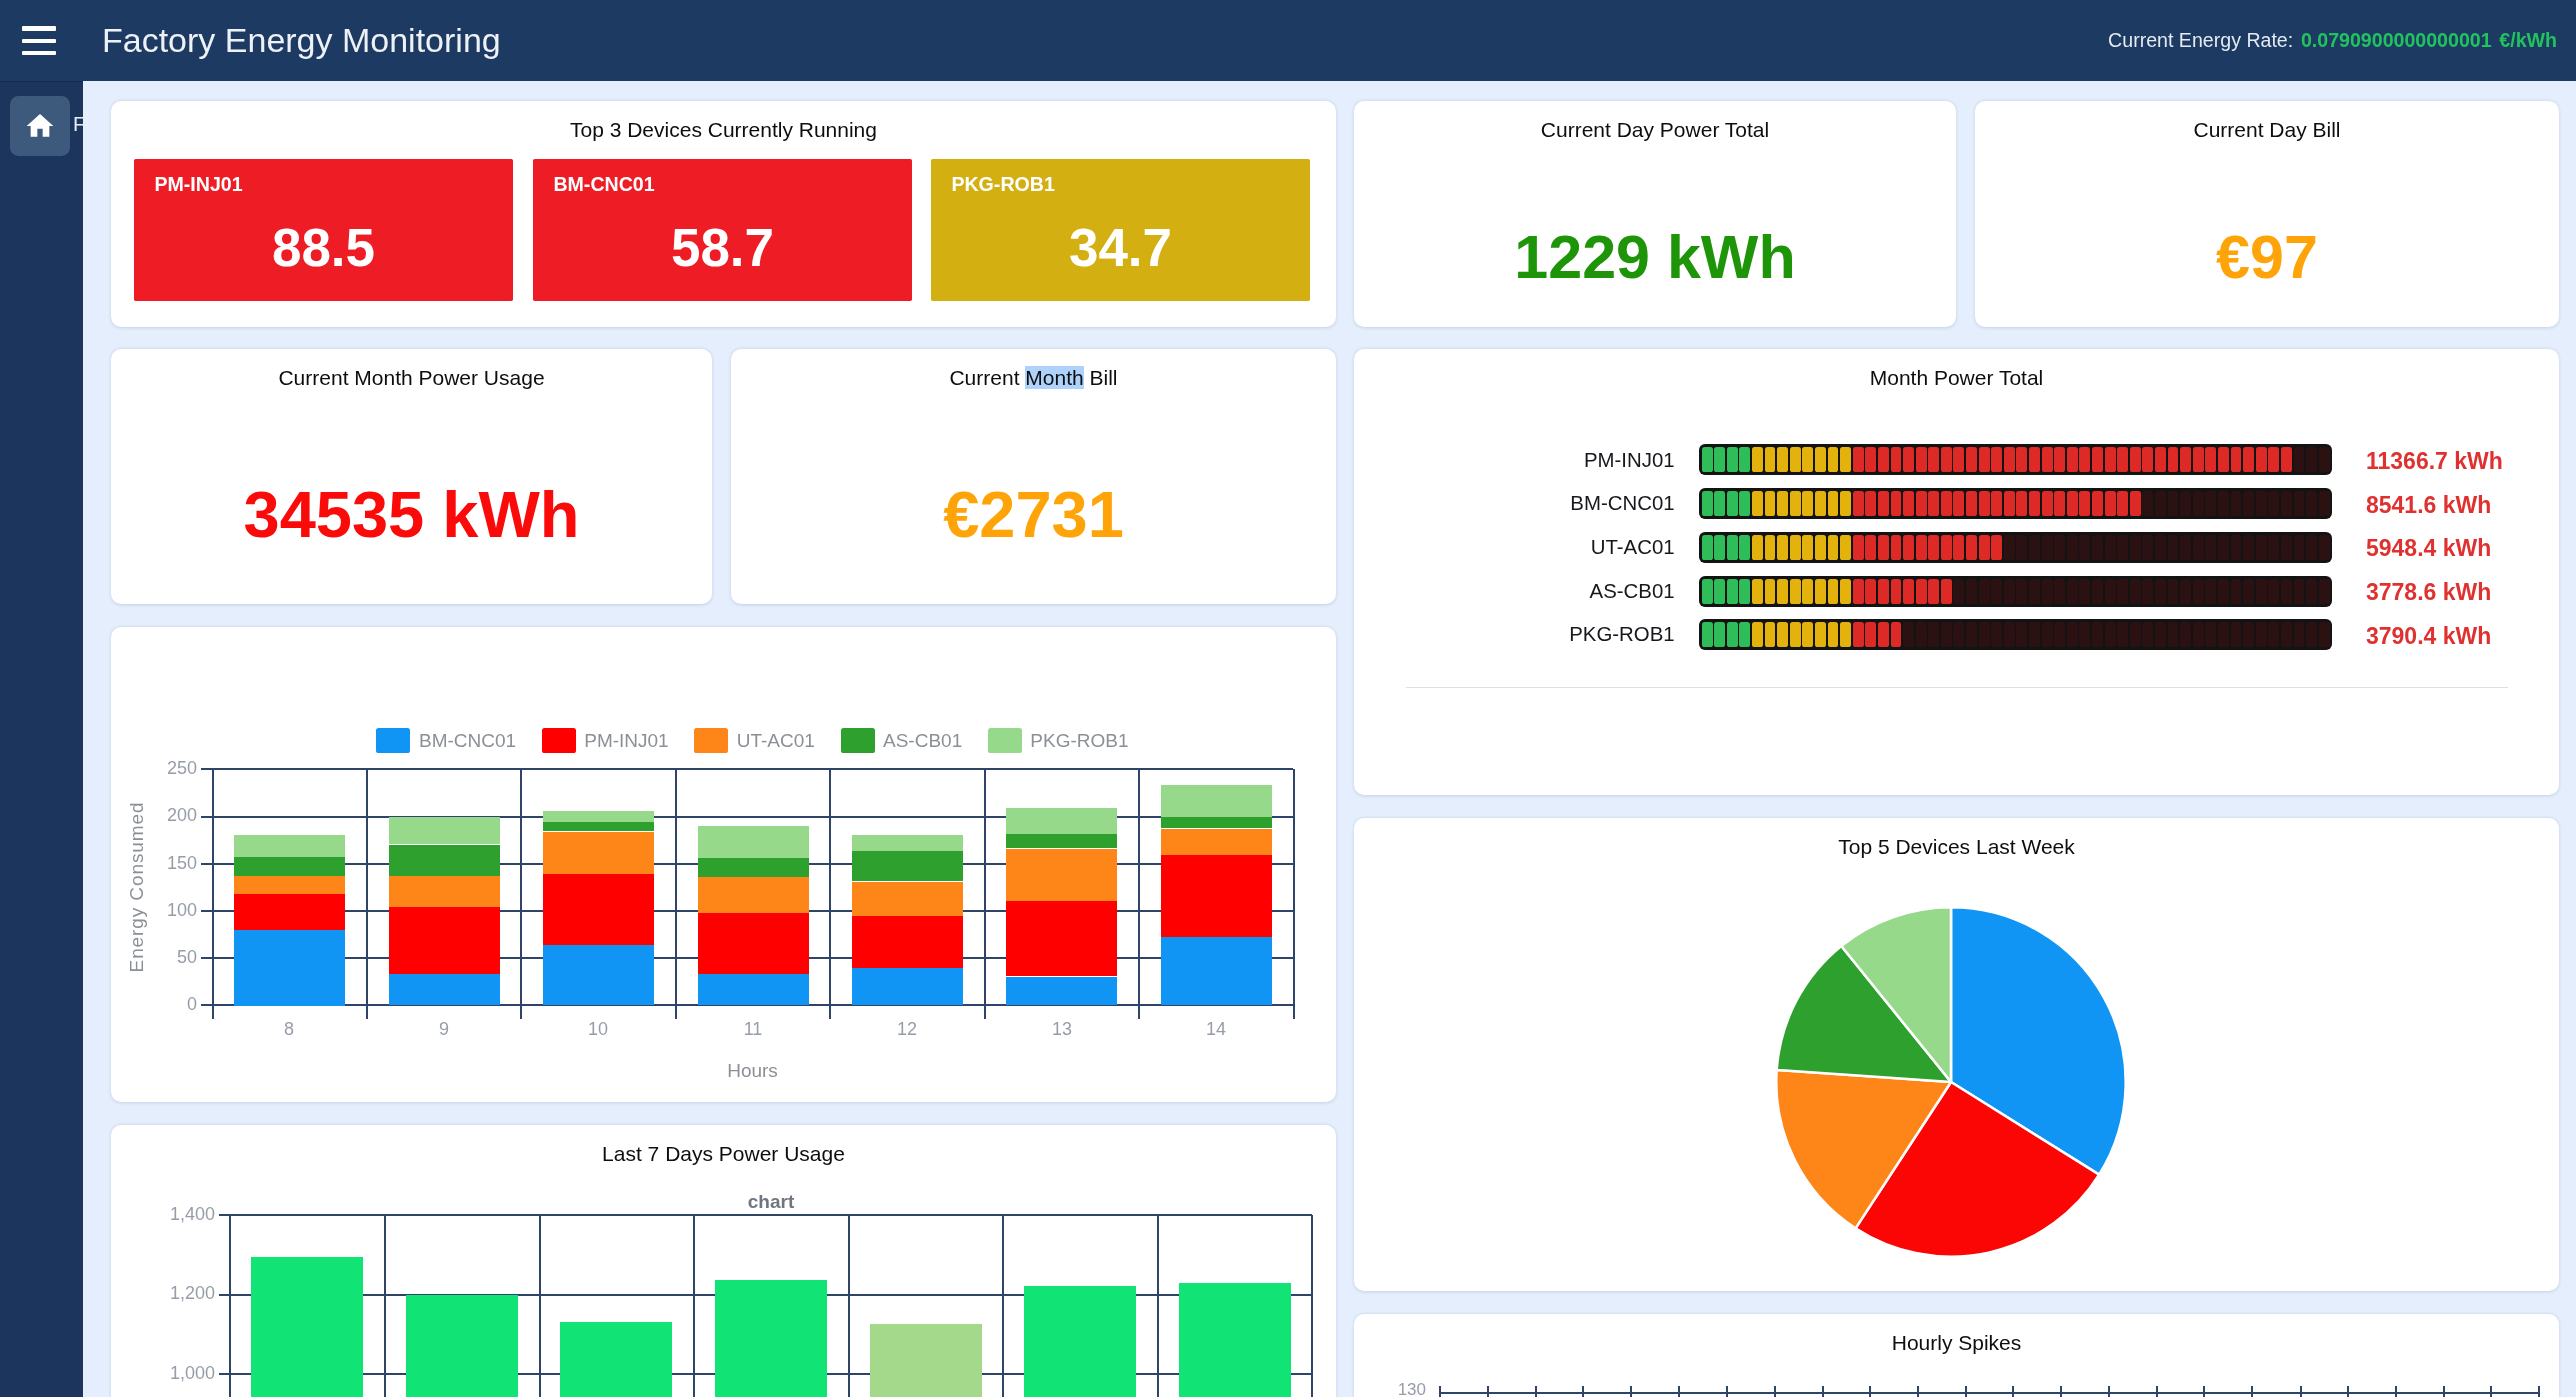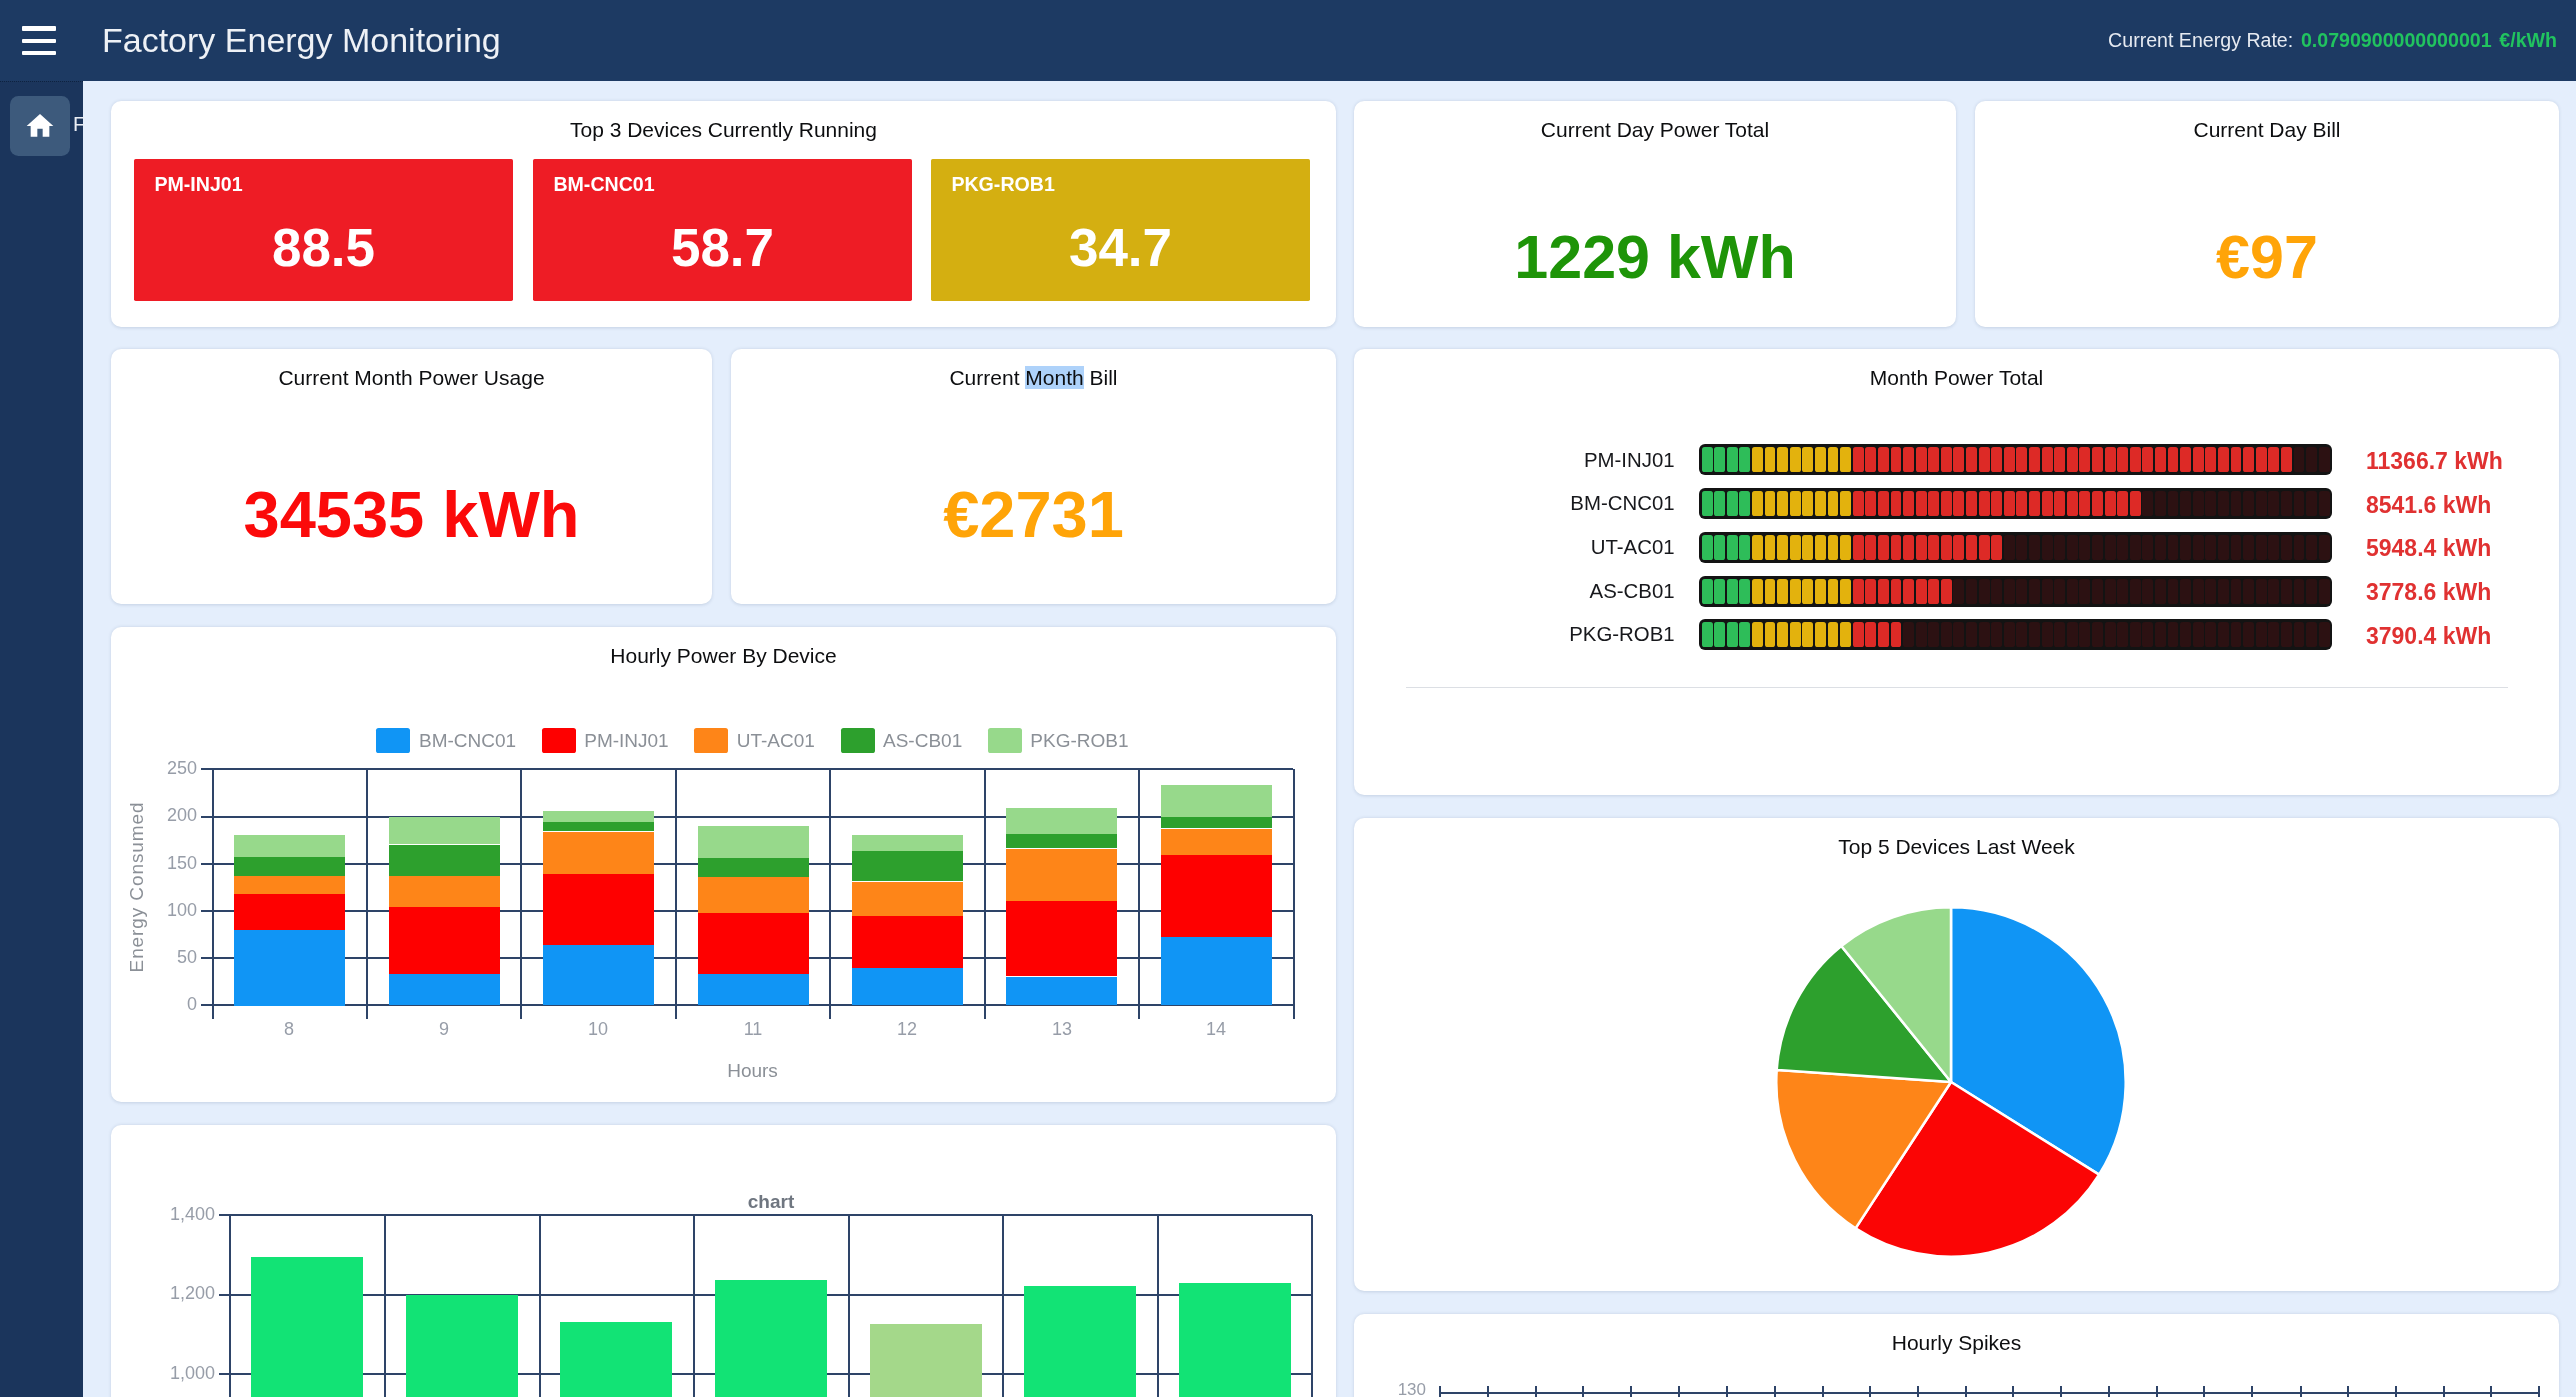--- a/index.html
+++ b/index.html
@@ -406,21 +406,20 @@
         <div style="flex: 1 1 0%; border-radius: 2.6px; background: rgb(44, 17, 18);"></div>
         <div style="flex: 1 1 0%; border-radius: 2.6px; background: rgb(44, 17, 18);"></div>
         <div style="flex: 1 1 0%; border-radius: 2.6px; background: rgb(44, 17, 18);"></div>
       </div>
       <div style="position: absolute; left: 1012px; top: 274px; font-size: 23px; font-weight: 600; color: rgb(224, 49, 49);">3790.4 kWh</div>
     </div>
   <div class="mt-divider"></div>
 </section>
 
 <section class="card" id="card-hourly">
-  <h2 class="card-title">Hourly Power By Device</h2>
   <div class="hr-legend">
     <div class="hr-leg-item">
       <span class="hr-swatch" style="background: rgb(16, 149, 245);"></span>
       <span class="hr-leg-label">BM-CNC01</span>
     </div>
     <div class="hr-leg-item">
       <span class="hr-swatch" style="background: rgb(254, 0, 0);"></span>
       <span class="hr-leg-label">PM-INJ01</span>
     </div>
     <div class="hr-leg-item">
@@ -509,20 +508,21 @@
   <svg id="pie-svg" width="358" height="358" viewBox="0 0 420 420">
       <path d="M210,210 L210.00,5.00 A205,205 0 0 1 383.77,318.75 Z" fill="#1095f5" stroke="#ffffff" stroke-width="3" stroke-linejoin="round"></path>
       <path d="M210,210 L383.77,318.75 A205,205 0 0 1 97.99,381.69 Z" fill="#fb0505" stroke="#ffffff" stroke-width="3" stroke-linejoin="round"></path>
       <path d="M210,210 L97.99,381.69 A205,205 0 0 1 5.49,195.84 Z" fill="#fe8518" stroke="#ffffff" stroke-width="3" stroke-linejoin="round"></path>
       <path d="M210,210 L5.49,195.84 A205,205 0 0 1 81.32,50.42 Z" fill="#2da02d" stroke="#ffffff" stroke-width="3" stroke-linejoin="round"></path>
       <path d="M210,210 L81.32,50.42 A205,205 0 0 1 210.00,5.00 Z" fill="#97d98b" stroke="#ffffff" stroke-width="3" stroke-linejoin="round"></path>
     </svg>
 </section>
 
 <section class="card" id="card-last7">
+  <h2 class="card-title">Last 7 Days Power Usage</h2>
   <div class="l7-subtitle">chart</div>
   <div id="last7-plot">
       <div style="position: absolute; left: 108px; top: 89px; width: 1093px; height: 1.7px; background: rgb(46, 68, 104);"></div>
       <div style="position: absolute; left: 17px; top: 79px; width: 87px; text-align: right; font-size: 18px; color: rgb(151, 157, 168);">1,400</div>
       <div style="position: absolute; left: 108px; top: 169px; width: 1093px; height: 1.7px; background: rgb(46, 68, 104);"></div>
       <div style="position: absolute; left: 17px; top: 158px; width: 87px; text-align: right; font-size: 18px; color: rgb(151, 157, 168);">1,200</div>
       <div style="position: absolute; left: 108px; top: 248px; width: 1093px; height: 1.7px; background: rgb(46, 68, 104);"></div>
       <div style="position: absolute; left: 17px; top: 238px; width: 87px; text-align: right; font-size: 18px; color: rgb(151, 157, 168);">1,000</div>
       <div style="position: absolute; left: 118px; top: 90px; width: 1.7px; height: 387px; background: rgb(46, 68, 104);"></div>
       <div style="position: absolute; left: 273px; top: 90px; width: 1.7px; height: 387px; background: rgb(46, 68, 104);"></div>

